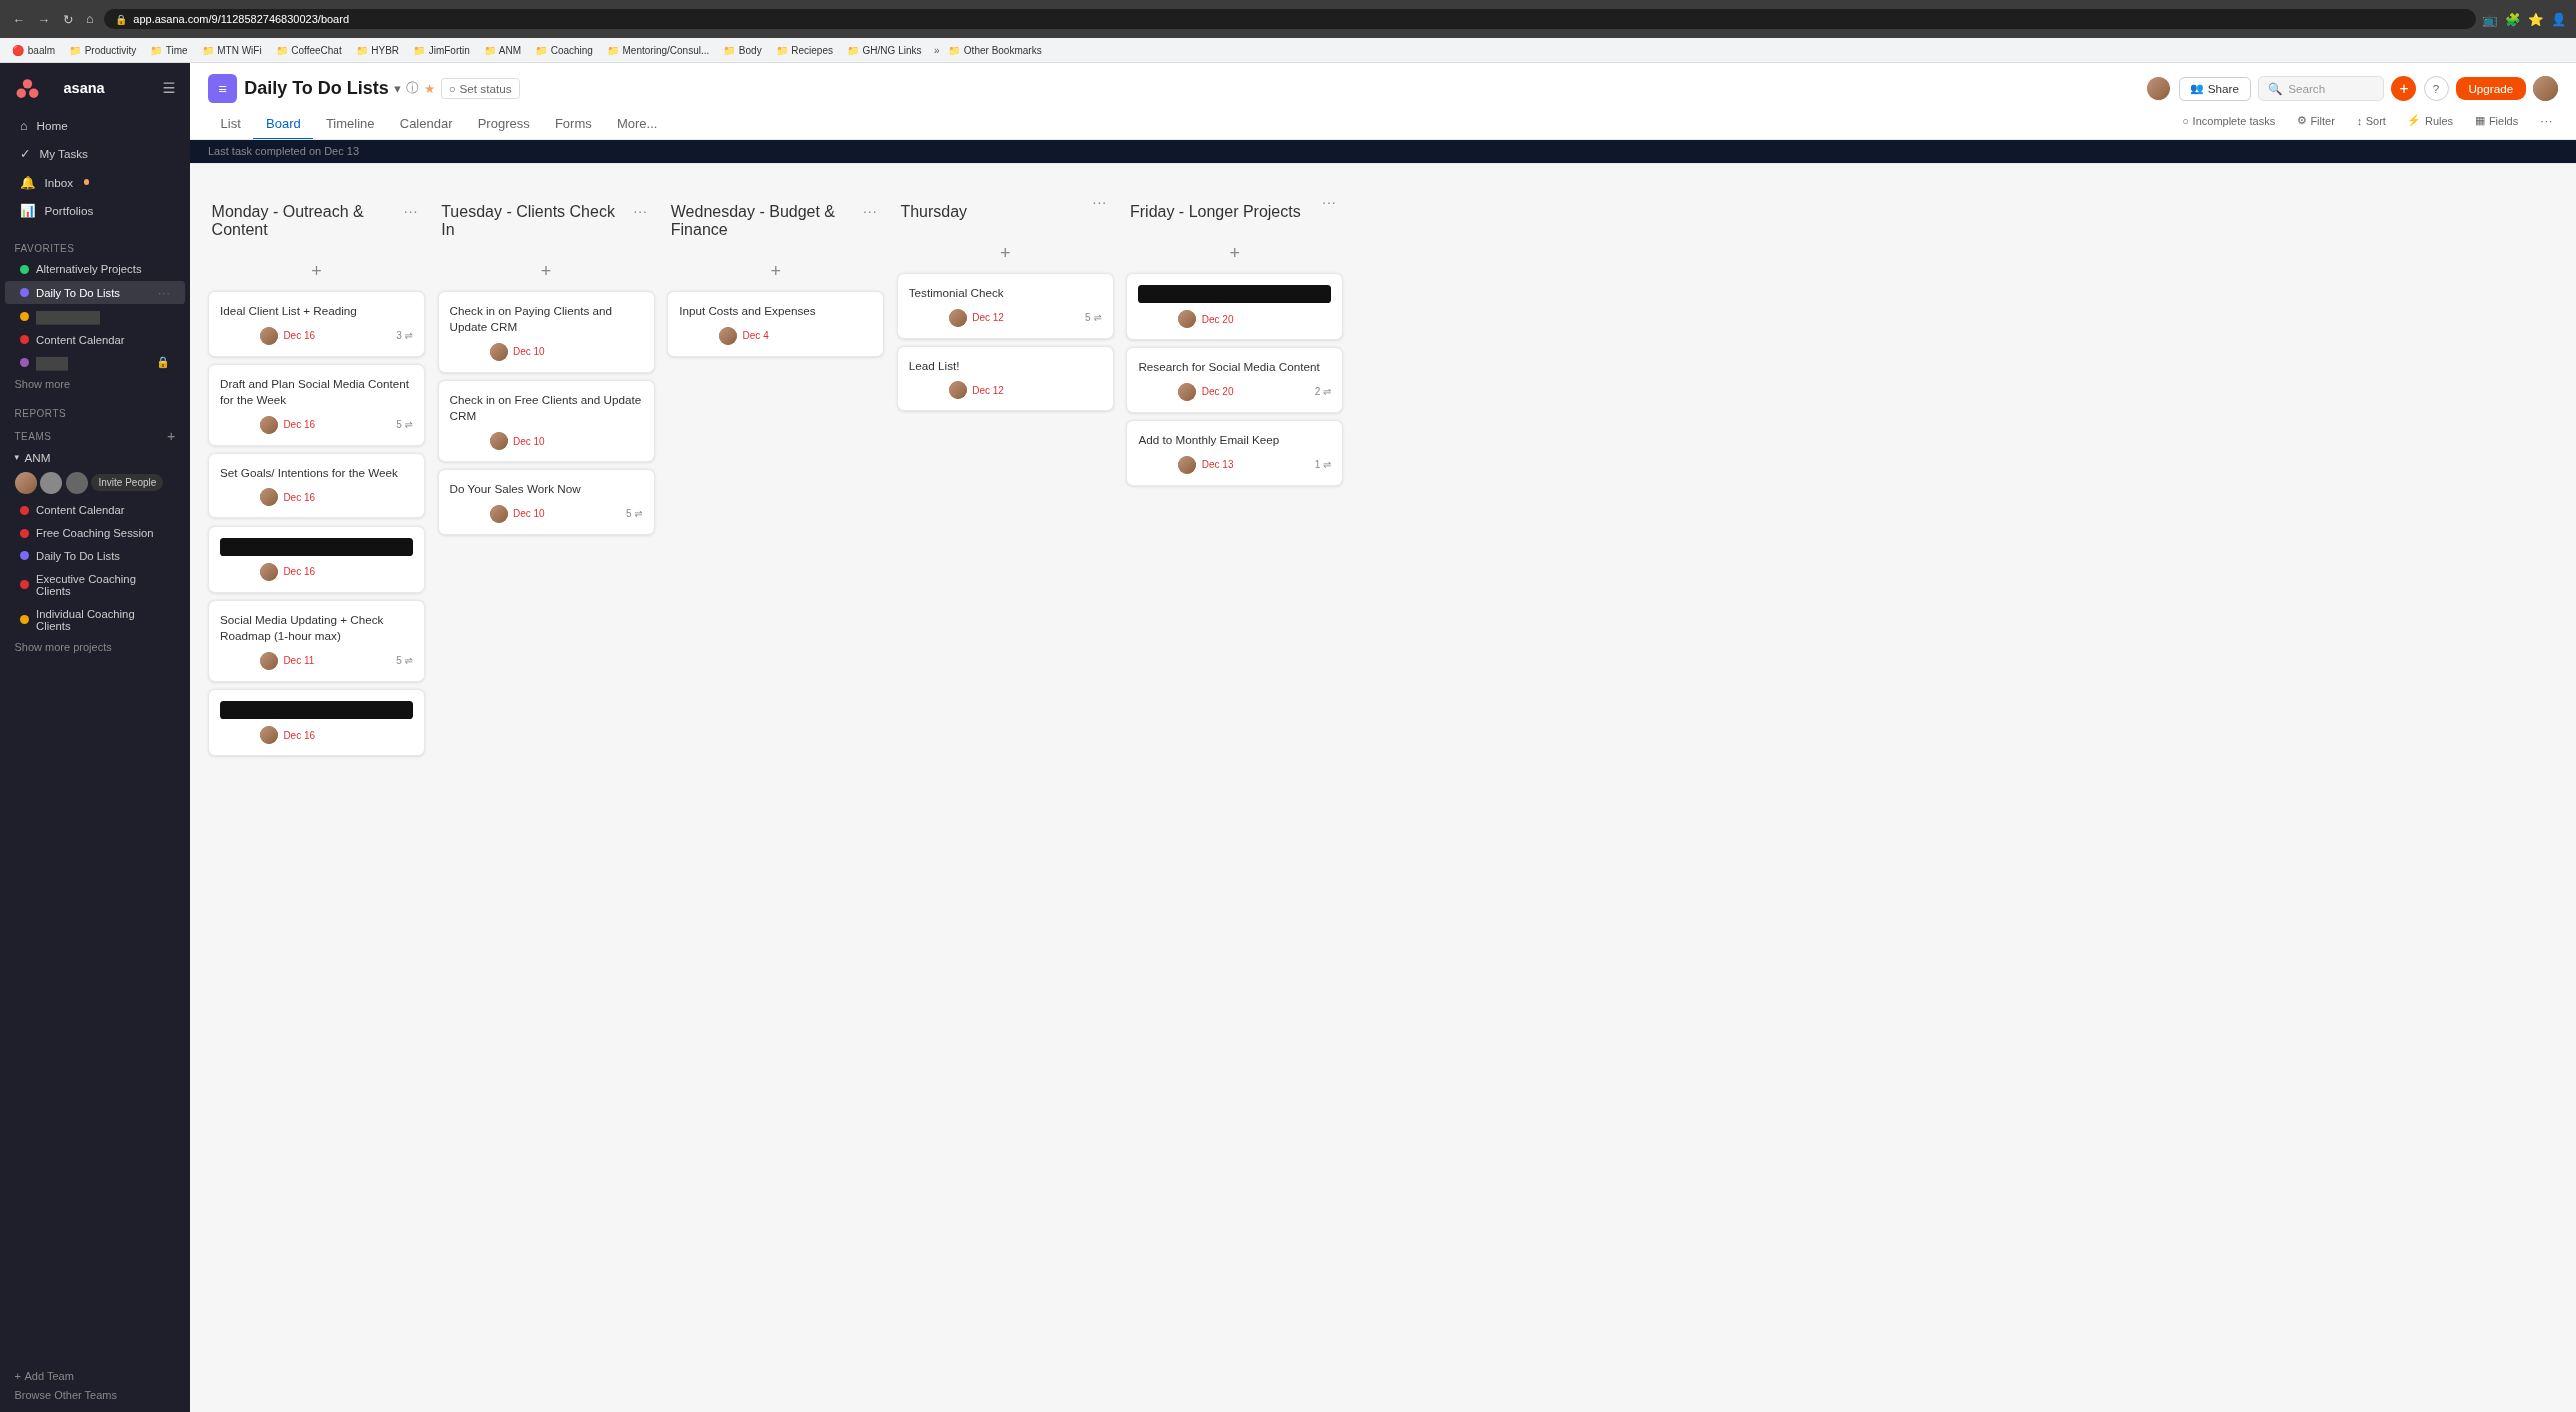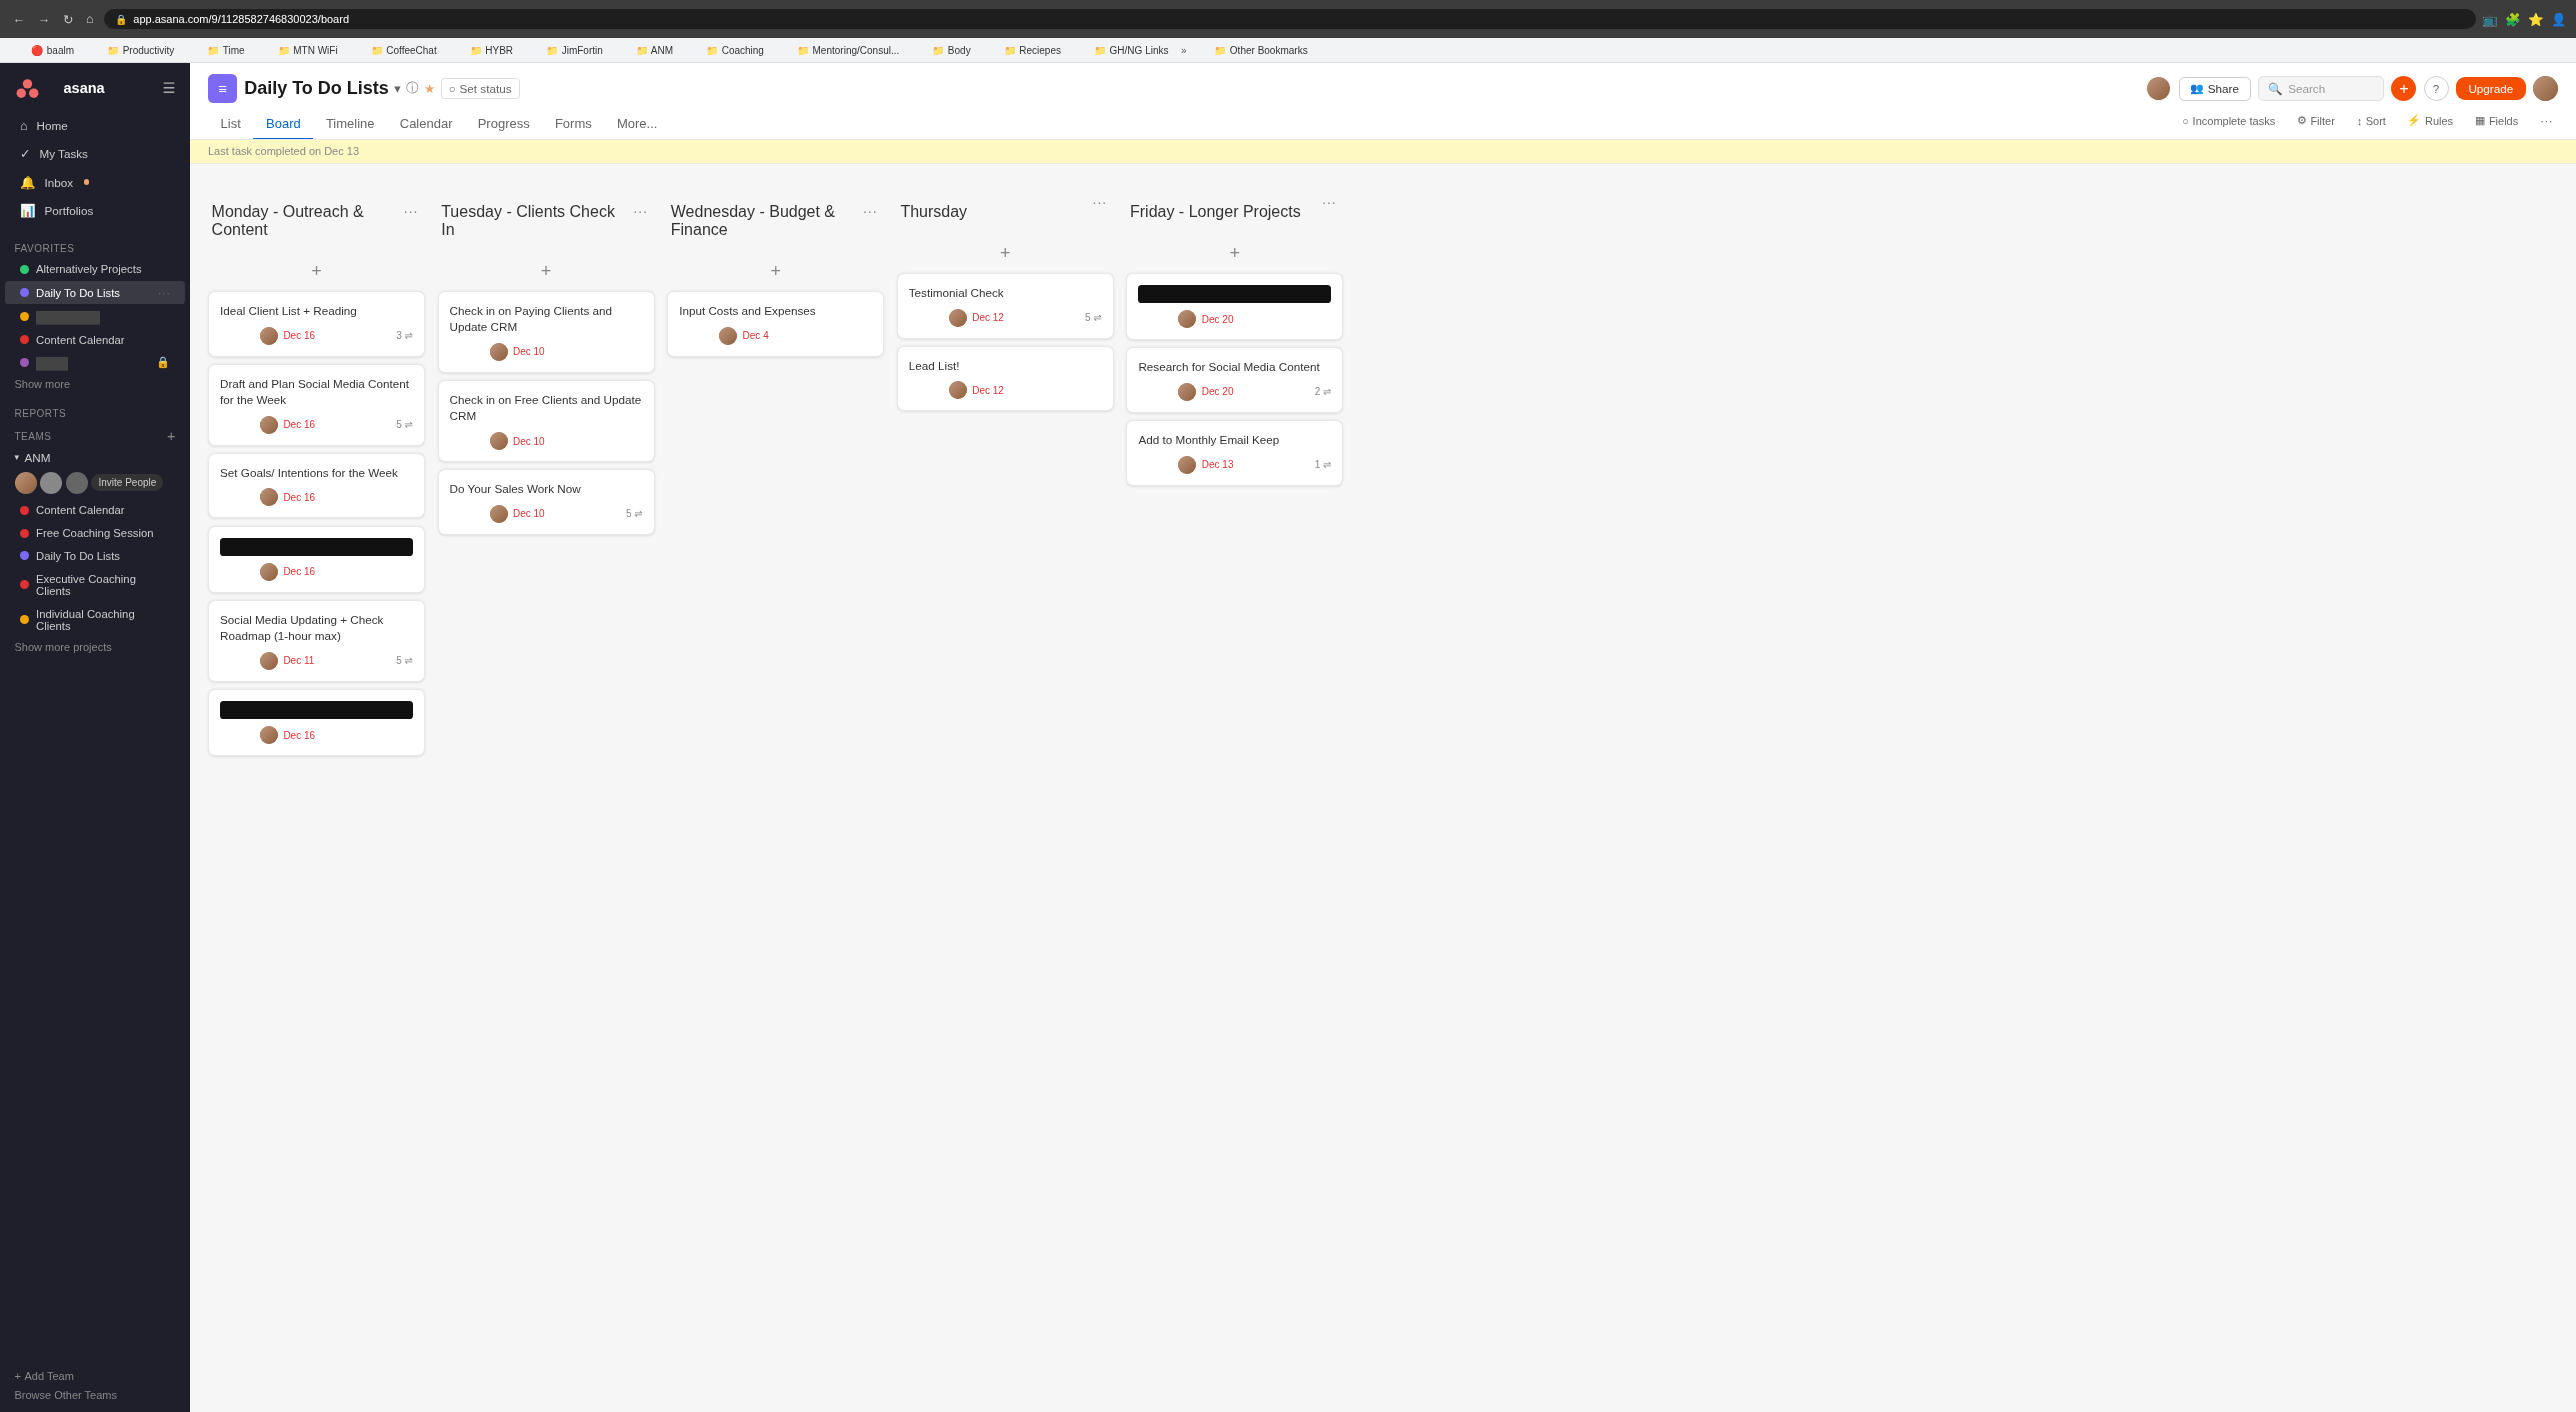--- a/index.html
+++ b/index.html
@@ -9,21 +9,21 @@
     .browser-bar { background: #3c3c3c; padding: 5.4px 9px; display: flex; align-items: center; gap: 7.2px; height: 38px; }
     .browser-controls { display: flex; gap: 5.4px; align-items: center; }
     .browser-btn { background: none; border: none; color: #ccc; cursor: pointer; font-size: 12.6px; padding: 1.8px 3.6px; }
     .address-bar { flex: 1; background: #1e1e1e; border-radius: 18px; padding: 3.6px 11px; color: #fff; font-size: 11px; display: flex; align-items: center; gap: 5.4px; }
     .address-bar .lock { color: #aaa; font-size: 10px; }
     .browser-actions { display: flex; gap: 7.2px; align-items: center; }
     .browser-icon { color: #ccc; font-size: 12.6px; cursor: pointer; }
 
     
     .bookmarks-bar { background: #f1f3f4; border-bottom: 0.9px solid #ddd; padding: 2.7px 7.2px; display: flex; align-items: center; gap: 3.6px; height: 25px; overflow: hidden; }
-    .bookmark { font-size: 10px; color: #333; padding: 1.8px 5.4px; border-radius: 2.7px; cursor: pointer; white-space: nowrap; display: flex; align-items: center; gap: 2.7px; margin-left: 19px; }
+    .bookmark { font-size: 10px; color: #333; padding: 1.8px 5.4px; border-radius: 2.7px; cursor: pointer; white-space: nowrap; display: flex; align-items: center; gap: 2.7px; }
     .bookmark-more { font-size: 10px; color: #555; cursor: pointer; margin-left: 3.6px; }
 
     
     .app { display: flex; flex: 1; overflow: hidden; }
 
     
     .sidebar { width: 190px; background: #1e1f2b; color: #fff; display: flex; flex-direction: column; padding: 0; overflow-y: auto; flex-shrink: 0; }
     .sidebar-logo { padding: 12.6px 14.5px 7.2px; display: flex; align-items: center; justify-content: space-between; }
     .asana-logo { display: flex; align-items: center; gap: 24px; cursor: pointer; }
     .sidebar-toggle { color: #aaa; cursor: pointer; font-size: 14.5px; }
@@ -84,21 +84,21 @@
     .user-avatar-header { width: 25px; height: 25px; border-radius: 50%; background: #9b6b4a; overflow: hidden; }
 
     
     .project-tabs { display: flex; align-items: center; gap: 0; }
     .project-tab { padding: 7.2px 12.6px; font-size: 13px; color: #666; cursor: pointer; border-bottom: 1.8px solid transparent; }
     .project-tab.active { color: #0066cc; border-bottom-color: #0066cc; }
     .project-tab-actions { margin-left: auto; display: flex; align-items: center; gap: 11px; padding-bottom: 5.4px; }
     .tab-action { display: flex; align-items: center; gap: 3.6px; font-size: 11px; color: #666; cursor: pointer; padding: 2.7px 5.4px; border-radius: 3.6px; }
 
     
-    .board-toolbar { padding: 5.4px 18px; background: #fef9c3; border-bottom: 0.9px solid #e8e8e8; display: flex; align-items: center; gap: 7.2px; }
+    .board-toolbar { padding: 5.4px 18px; background: #0f172a; border-bottom: 0.9px solid #e8e8e8; display: flex; align-items: center; gap: 7.2px; }
     .last-task-text { font-size: 11px; color: #888; }
     .toolbar-more { color: #666; cursor: pointer; font-size: 12.6px; padding: 3.6px 5.4px; }
 
     
     .board-container { flex: 1; overflow-x: auto; overflow-y: hidden; padding: 14.5px 18px; background: #f6f6f6; }
     .board { display: flex; gap: 12.6px; height: 100%; align-items: flex-start; }
 
     
     .column { width: 217px; flex-shrink: 0; background: transparent; }
     .column-header { display: flex; align-items: center; justify-content: space-between; padding: 5.4px 3.6px; margin-bottom: 7.2px; }

